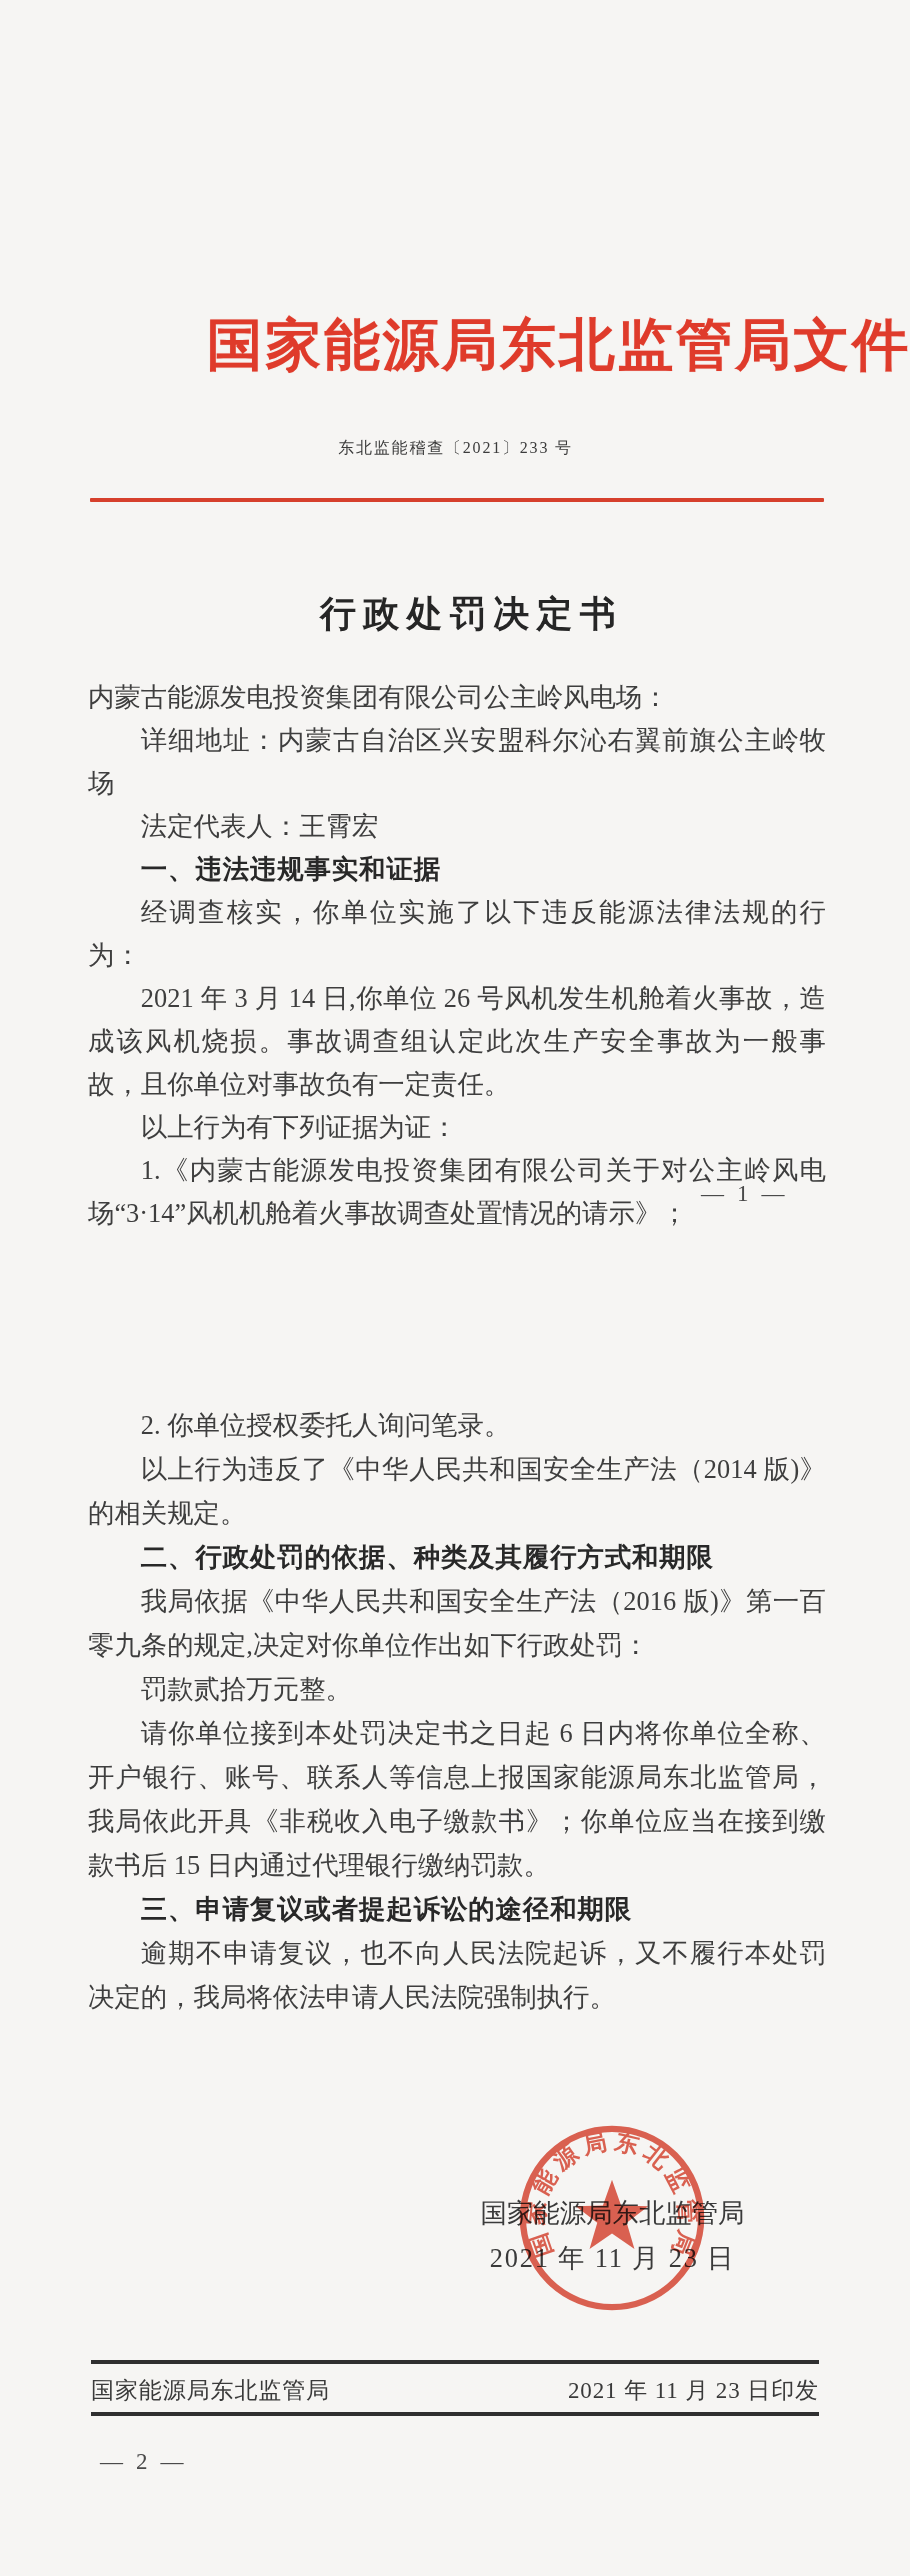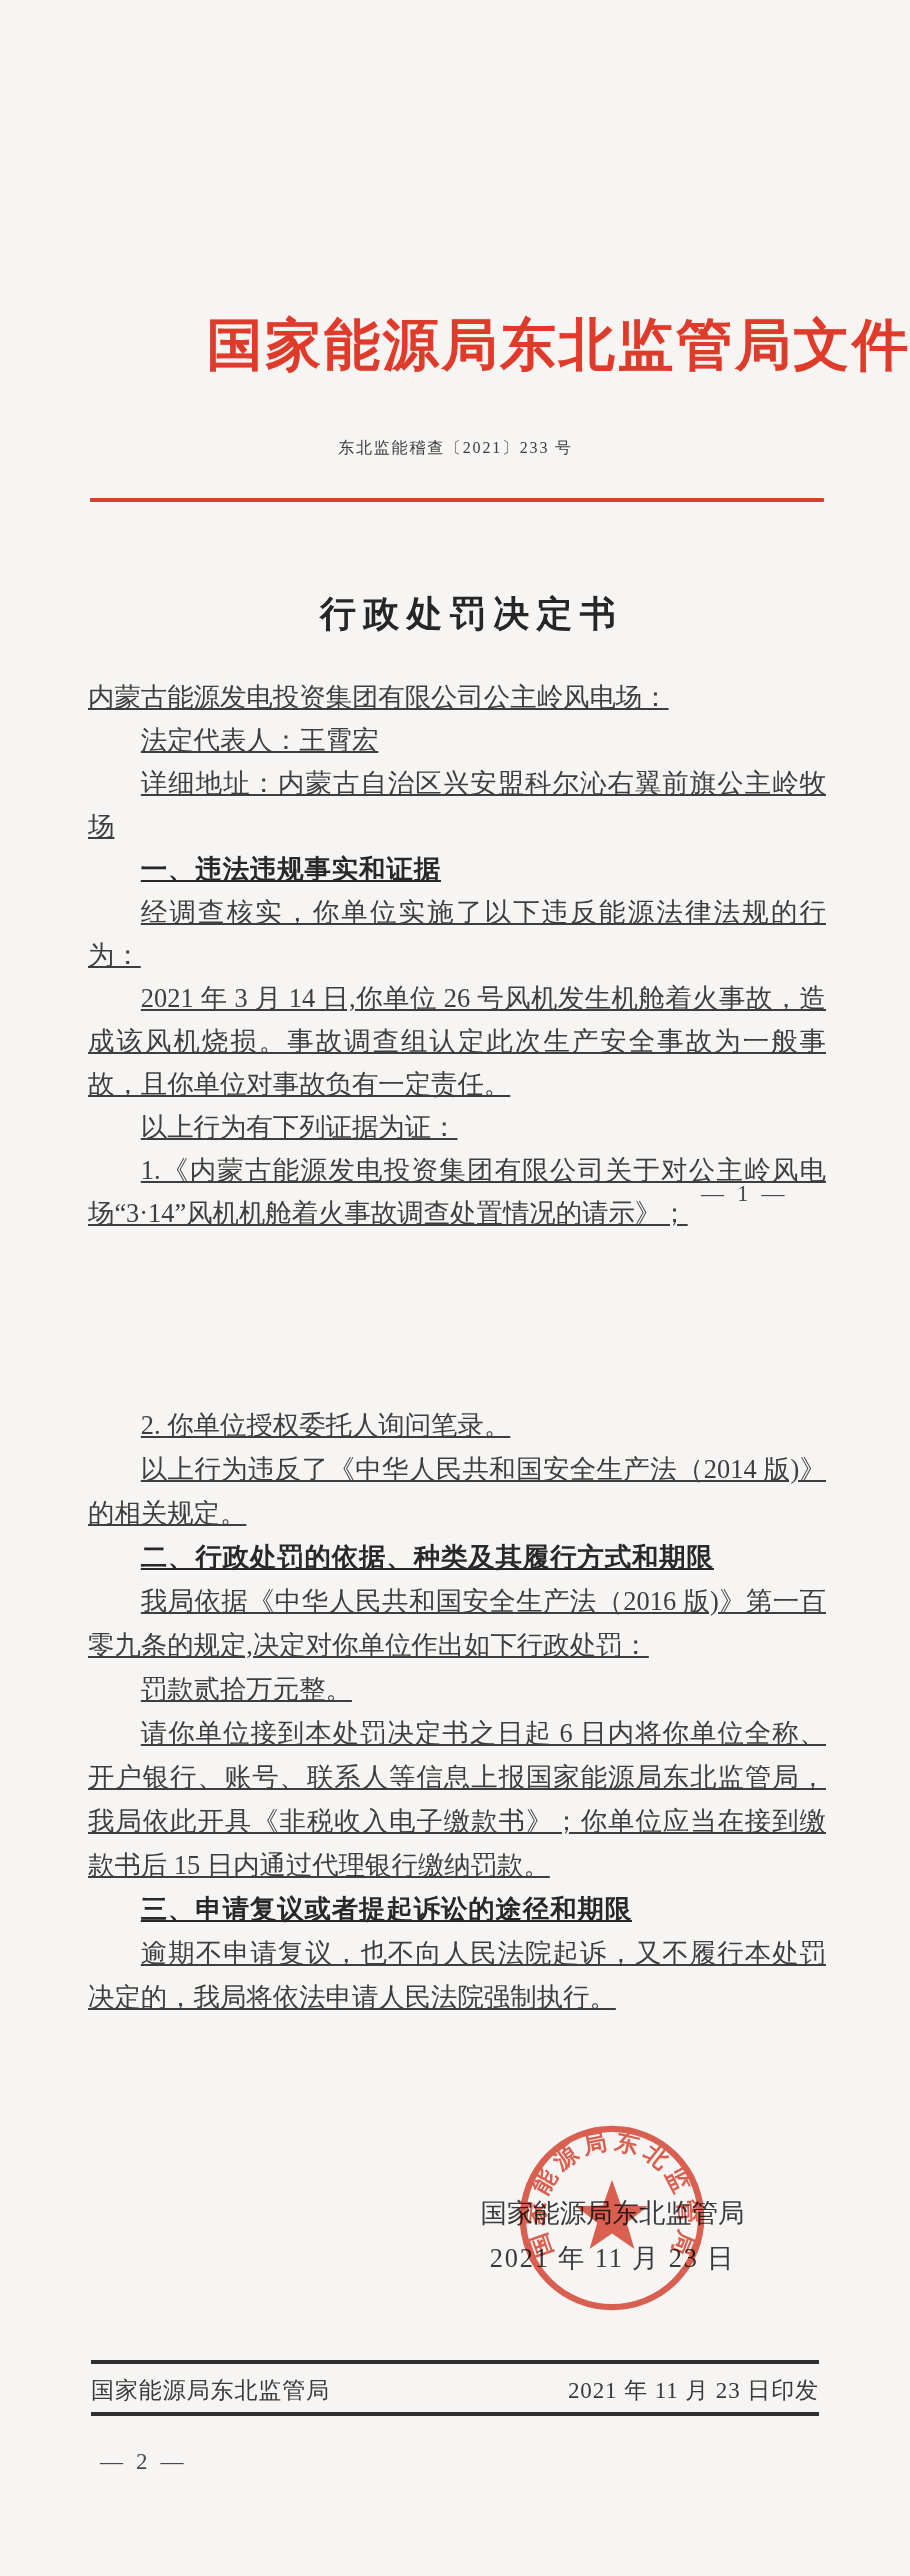--- a/index.html
+++ b/index.html
@@ -29,21 +29,21 @@
   .doc-title{
     top:574px;left:0;width:911px;text-align:center;margin:16px;
     font-size:36px;font-weight:700;letter-spacing:7.3px;color:#262626;
   }
   
   .body-block{
     left:88px;width:738px;
     font-size:26.4px;color:#3e3e3e;
     text-align:justify;
   }
-  .body-block p{margin:0;text-indent:2em;text-decoration:underline;}
+  .body-block p{margin:0;text-indent:2em;}
   .body-block p.flush{text-indent:0;}
   .body-block p.hd{
     font-weight:700;color:#282828;
     font-family:"Liberation Sans","DejaVu Sans",sans-serif;
     letter-spacing:0.9px;
   }
   #page1-body{top:676px;line-height:43px;}
   #page2-body{top:1403px;line-height:44px;}
   .pageno{font-size:23px;color:#4a4a4a;letter-spacing:3.6px;}
   #pageno-1{top:1181px;left:701px;}
@@ -76,22 +76,22 @@
 <div class="abs banner">国家能源局东北监管局文件</div>
 
 <div class="abs doc-no">东北监能稽查〔2021〕233 号</div>
 
 <div class="abs red-rule"></div>
 
 <h1 class="abs doc-title">行政处罚决定书</h1>
 
 <div class="abs body-block" id="page1-body">
   <p class="flush">内蒙古能源发电投资集团有限公司公主岭风电场：</p>
+  <p>详细地址：内蒙古自治区兴安盟科尔沁右翼前旗公主岭牧场</p>
   <p>法定代表人：王霄宏</p>
-  <p>详细地址：内蒙古自治区兴安盟科尔沁右翼前旗公主岭牧场</p>
   <p class="hd">一、违法违规事实和证据</p>
   <p>经调查核实，你单位实施了以下违反能源法律法规的行为：</p>
   <p>2021 年 3 月 14 日,你单位 26 号风机发生机舱着火事故，造成该风机烧损。事故调查组认定此次生产安全事故为一般事故，且你单位对事故负有一定责任。</p>
   <p>以上行为有下列证据为证：</p>
   <p>1.《内蒙古能源发电投资集团有限公司关于对公主岭风电场“3·14”风机机舱着火事故调查处置情况的请示》；</p>
 </div>
 
 <div class="abs pageno" id="pageno-1">— 1 —</div>
 
 <div class="abs body-block" id="page2-body">

